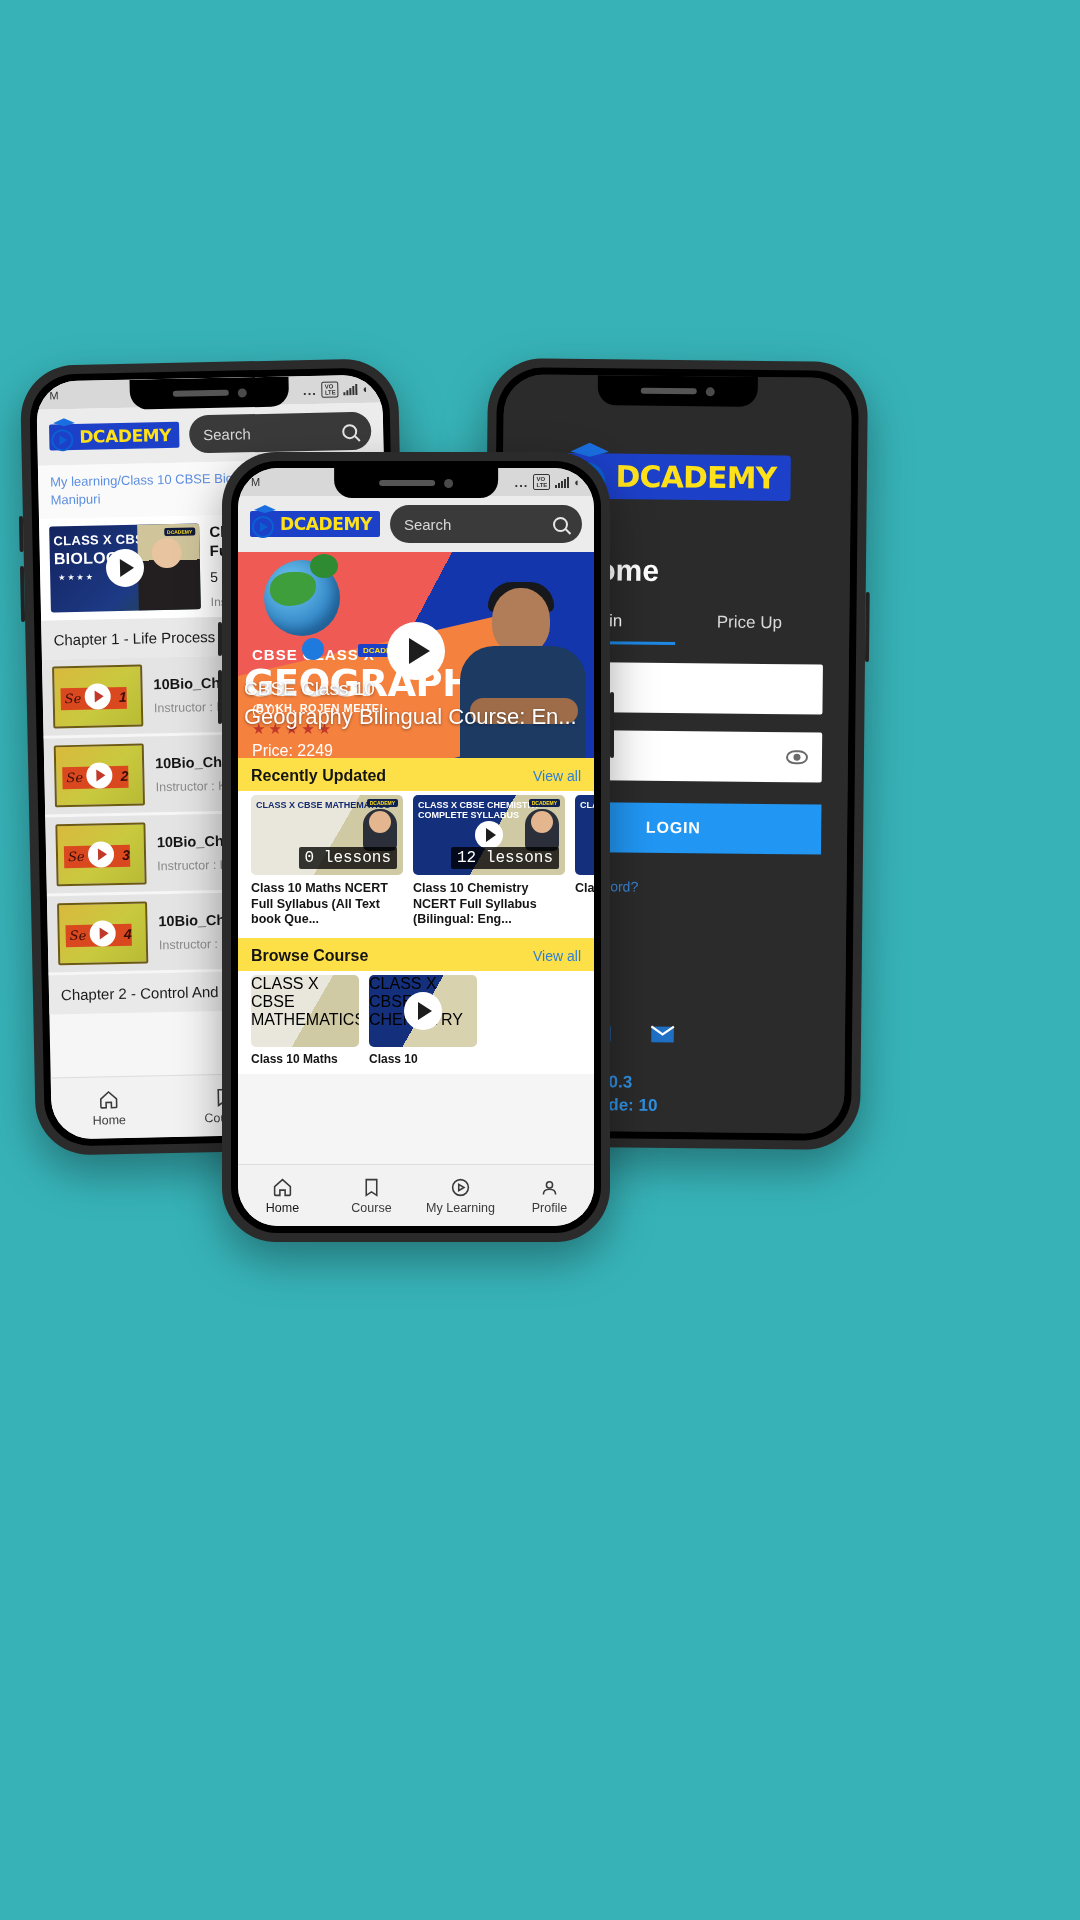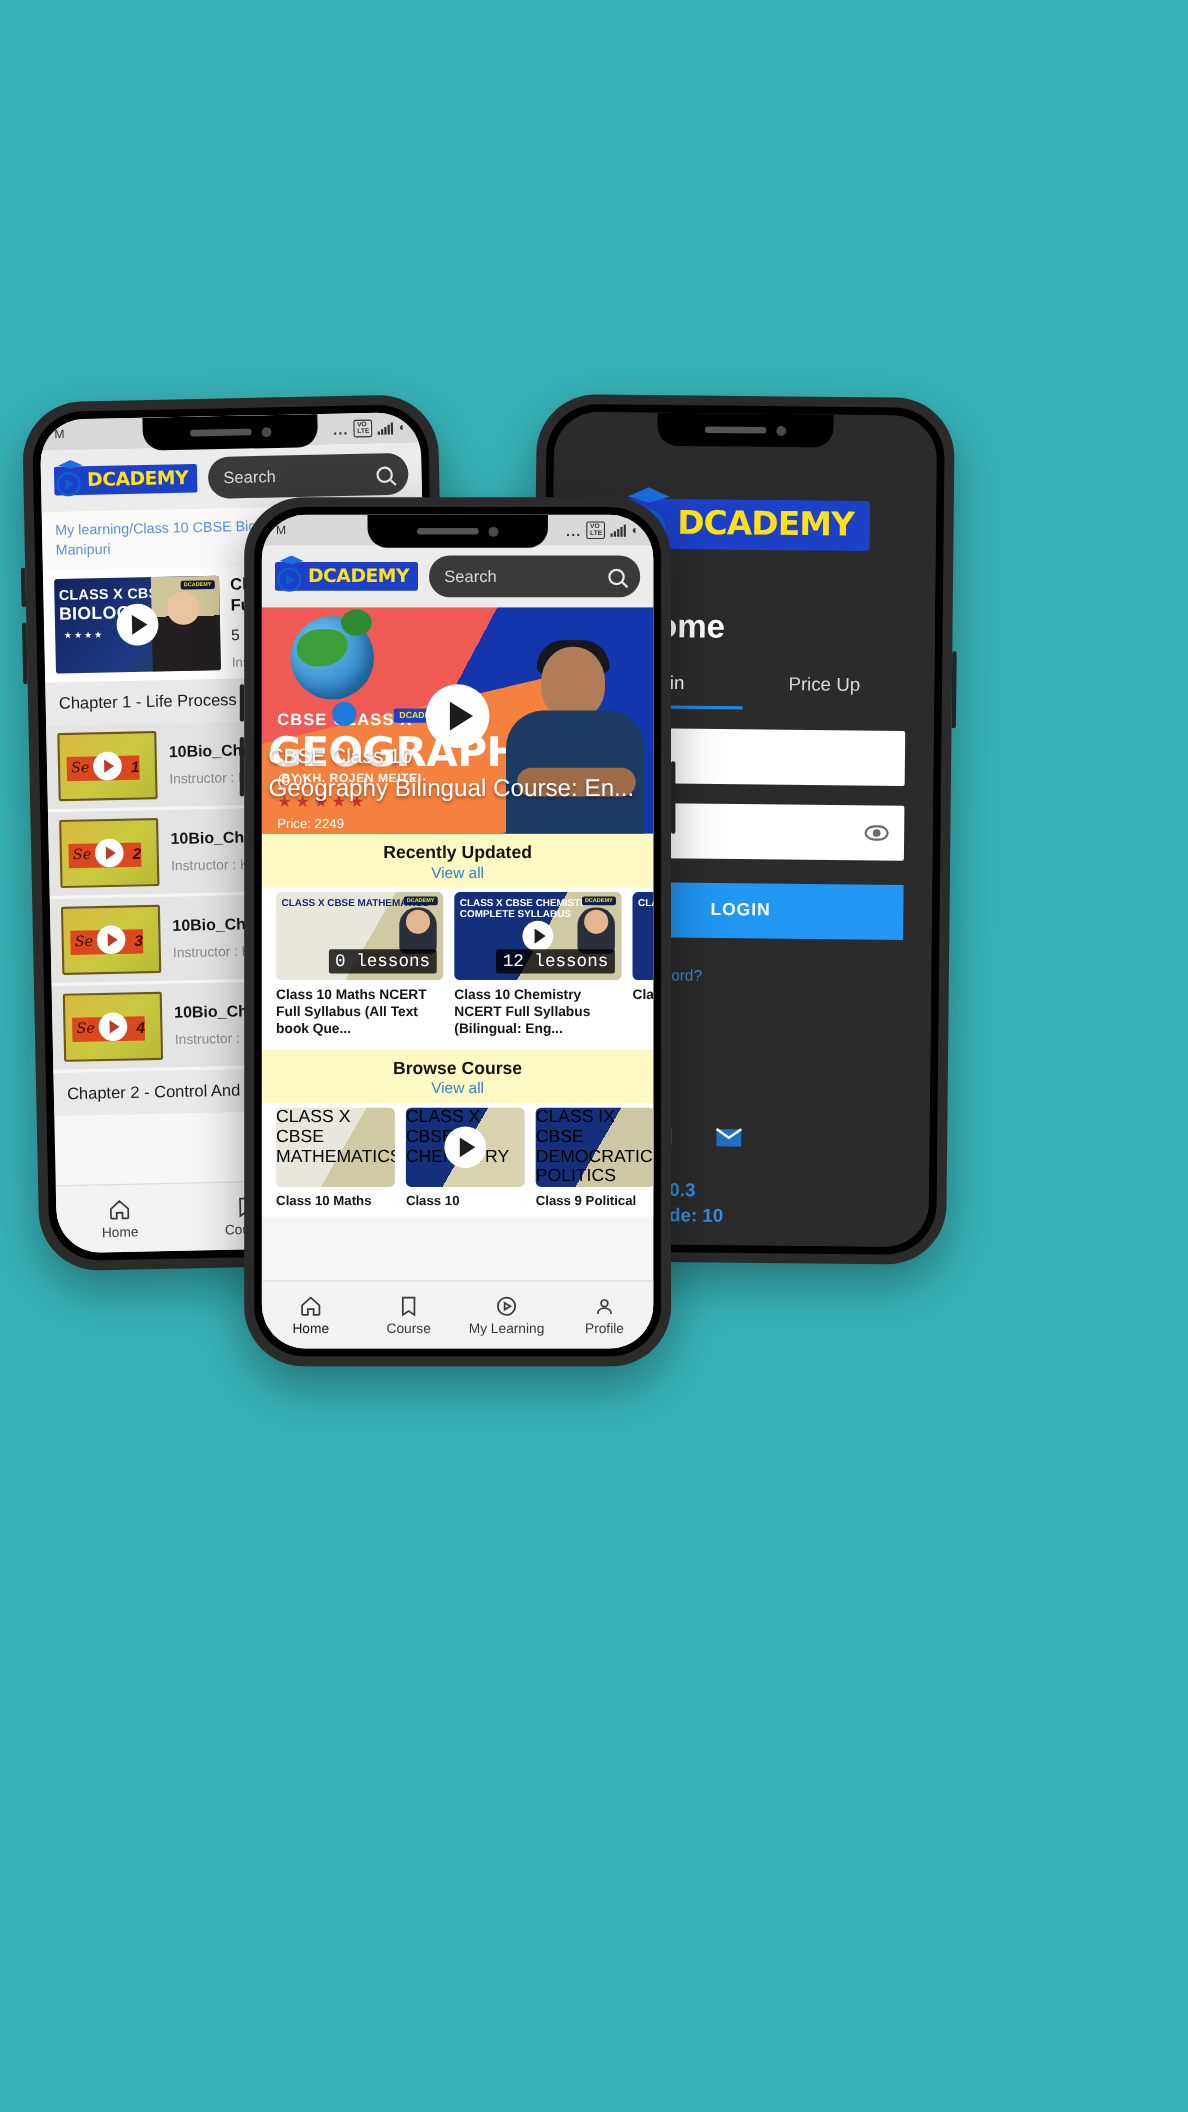--- a/index.html
+++ b/index.html
@@ -161,21 +161,21 @@
   .hero .k1 { position:absolute; left:14px; top:94px; color:#fff; font-weight:900;
         font-size:15px; letter-spacing:1px; }
   .hero .k2 { position:absolute; left:6px; top:110px; color:#fff; font-weight:900;
         font-size:37px; letter-spacing:-.5px; font-family:"DejaVu Sans", sans-serif; }
   .hero .badge-l { position:absolute; left:120px; top:92px; background:#1c40c8;
         padding:2px 5px; border-radius:2px; color:#ffe11a; font-size:8px; font-weight:900; }
   .hero .byline { position:absolute; left:18px; top:150px; color:#fff; font-weight:900;
         font-size:11px; letter-spacing:.5px; }
   .hero .stars2 { position:absolute; left:14px; top:168px; color:#c0392b; font-size:15px;
         letter-spacing:3px; }
-  .hero .price { position:absolute; left:14px; top:190px; color:#fff; font-size:12px; }
+  .hero .price { position:absolute; left:14px; top:190px; color:#fff; font-size:16px; }
   .hero .tutor { position:absolute; right:-4px; bottom:0; width:150px; height:178px; }
   .hero .tutor .head{position:absolute; left:44px; top:8px; width:58px; height:66px;
         border-radius:48% 48% 44% 44%; background:#b07d58;}
   .hero .tutor .hair{position:absolute; left:40px; top:2px; width:66px; height:30px;
         border-radius:34px 34px 8px 8px; background:#16181b;}
   .hero .tutor .body{position:absolute; left:12px; top:66px; width:126px; height:112px;
         border-radius:34px 34px 0 0; background:#1d3a63;}
   .hero .tutor .arm{position:absolute; left:22px; top:118px; width:108px; height:26px;
         border-radius:14px; background:#9e6c48;}
   .hero .dlogo{position:absolute; left:64px; top:86px; width:22px; height:22px;
@@ -183,22 +183,22 @@
   .hero .ov-title{position:absolute; left:6px; top:126px; right:8px; color:#fff;
         font-size:19px; text-shadow:0 1px 3px rgba(0,0,0,.45); }
   .hero .ov-sub{position:absolute; left:6px; top:152px; right:8px; color:#fff;
         font-size:22px; text-shadow:0 1px 3px rgba(0,0,0,.45); }
   .hero .bigplay{position:absolute; left:50%; top:48%; transform:translate(-50%,-50%);
         width:58px; height:58px; border-radius:50%; background:#fff;
         display:flex; align-items:center; justify-content:center;}
   .hero .bigplay::after{content:""; border-left:21px solid #1d1d1d;
         border-top:13px solid transparent; border-bottom:13px solid transparent; margin-left:6px;}
 
-  .rowhead { display:flex; justify-content:flex-start; align-items:center;
-             background:#fef9c3; padding:9px 13px 6px;flex-direction:column; }
+  .rowhead { display:flex; justify-content:space-between; align-items:center;
+             background:#fde047; padding:9px 13px 6px; }
   .rowhead .t { font-size:16px; font-weight:700; color:#141414; }
   .rowhead .v { font-size:14px; color:#2f7fd6; }
   .hcards { display:flex; gap:10px; padding:4px 13px 10px; background:#fff; }
   .card { width:152px; flex:0 0 auto; }
   .card .ct { height:80px; border-radius:5px; position:relative; overflow:hidden; }
   .card .lessons { position:absolute; right:6px; bottom:6px; background:rgba(0,0,0,.78);
                    color:#fff; font-size:16px; padding:2px 6px; border-radius:2px;font-family:Liberation Mono, monospace; }
   .card .cn { font-size:12.5px; font-weight:700; color:#141414; margin-top:6px;
               line-height:1.25; }
   .ct.maths { background:linear-gradient(120deg,#e9e7dc 0 55%,#cfc9a4 55% 100%); }
@@ -525,27 +525,20 @@
           <div class="bn">Class 10 Maths</div>
         </div>
         <div class="bcard">
           <div class="bt g2">
             <span class="hdrtxt">CLASS X CBSE CHEMISTRY</span>
             <span class="face"></span>
             <span class="playbtn cplay"></span>
           </div>
           <div class="bn">Class 10</div>
         </div>
-        <div class="bcard">
-          <div class="bt g3">
-            <span class="hdrtxt">CLASS IX CBSE DEMOCRATIC POLITICS</span>
-            <span class="face"></span>
-          </div>
-          <div class="bn">Class 9 Political</div>
-        </div>
 
       </div>
 
       <div class="navbar">
         <div class="nav-it active">
           <svg viewBox="0 0 24 24">
               <path d="M3 11 12 3l9 8v9a1 1 0 0 1-1 1h-5v-6H9v6H4a1 1 0 0 1-1-1z"></path>
             </svg>
           <span>Home</span>
         </div>

